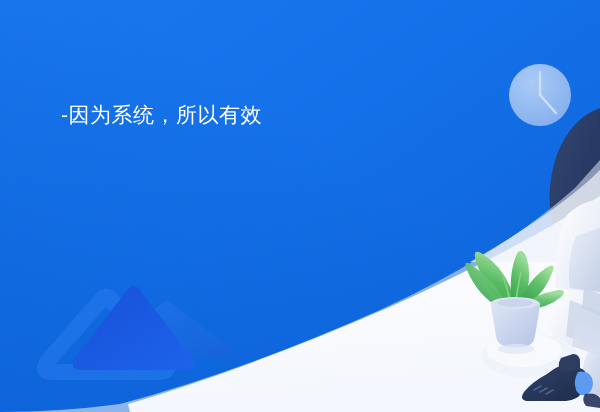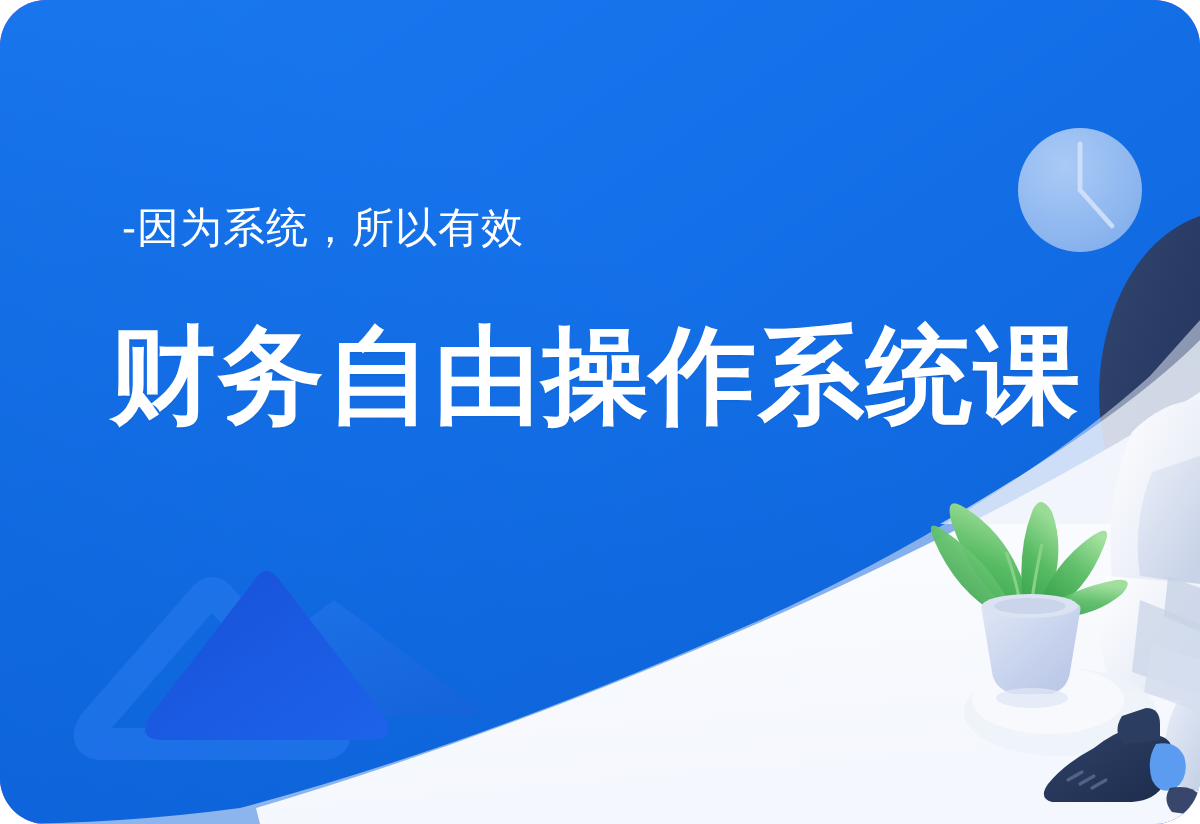--- a/index.html
+++ b/index.html
@@ -9,21 +9,20 @@
     background: #ffffff;
   }
   #banner {
     position: relative;
     width: 600px;
     height: 412px;
     overflow: hidden;
     font-family: "Liberation Sans", "DejaVu Sans", sans-serif;
     background: #d946ef;
     user-select: none;
-    border-radius: 23px;
   }
   
   .bg-svg {
     position: absolute;
     left: 0; top: 0;
     width: 600px;
     height: 412px;
     display: block;
   }
   
@@ -223,16 +222,15 @@
 
       <g>
         <path d="M576 322 L600 330 L600 356 L572 346 Z" fill="#d6deee" opacity="0.85"></path>
         <path d="M584 288 L600 294 L600 316 L582 308 Z" fill="#c8d2e6" opacity="0.8"></path>
       </g>
     </g>
   </svg>
 
   <div class="text-block">
     <div class="subtitle">-因为系统，所以有效</div>
-    <div class="main-title">财务自由操作系统课</div>
   </div>
 
 </div>
 
 </body></html>

